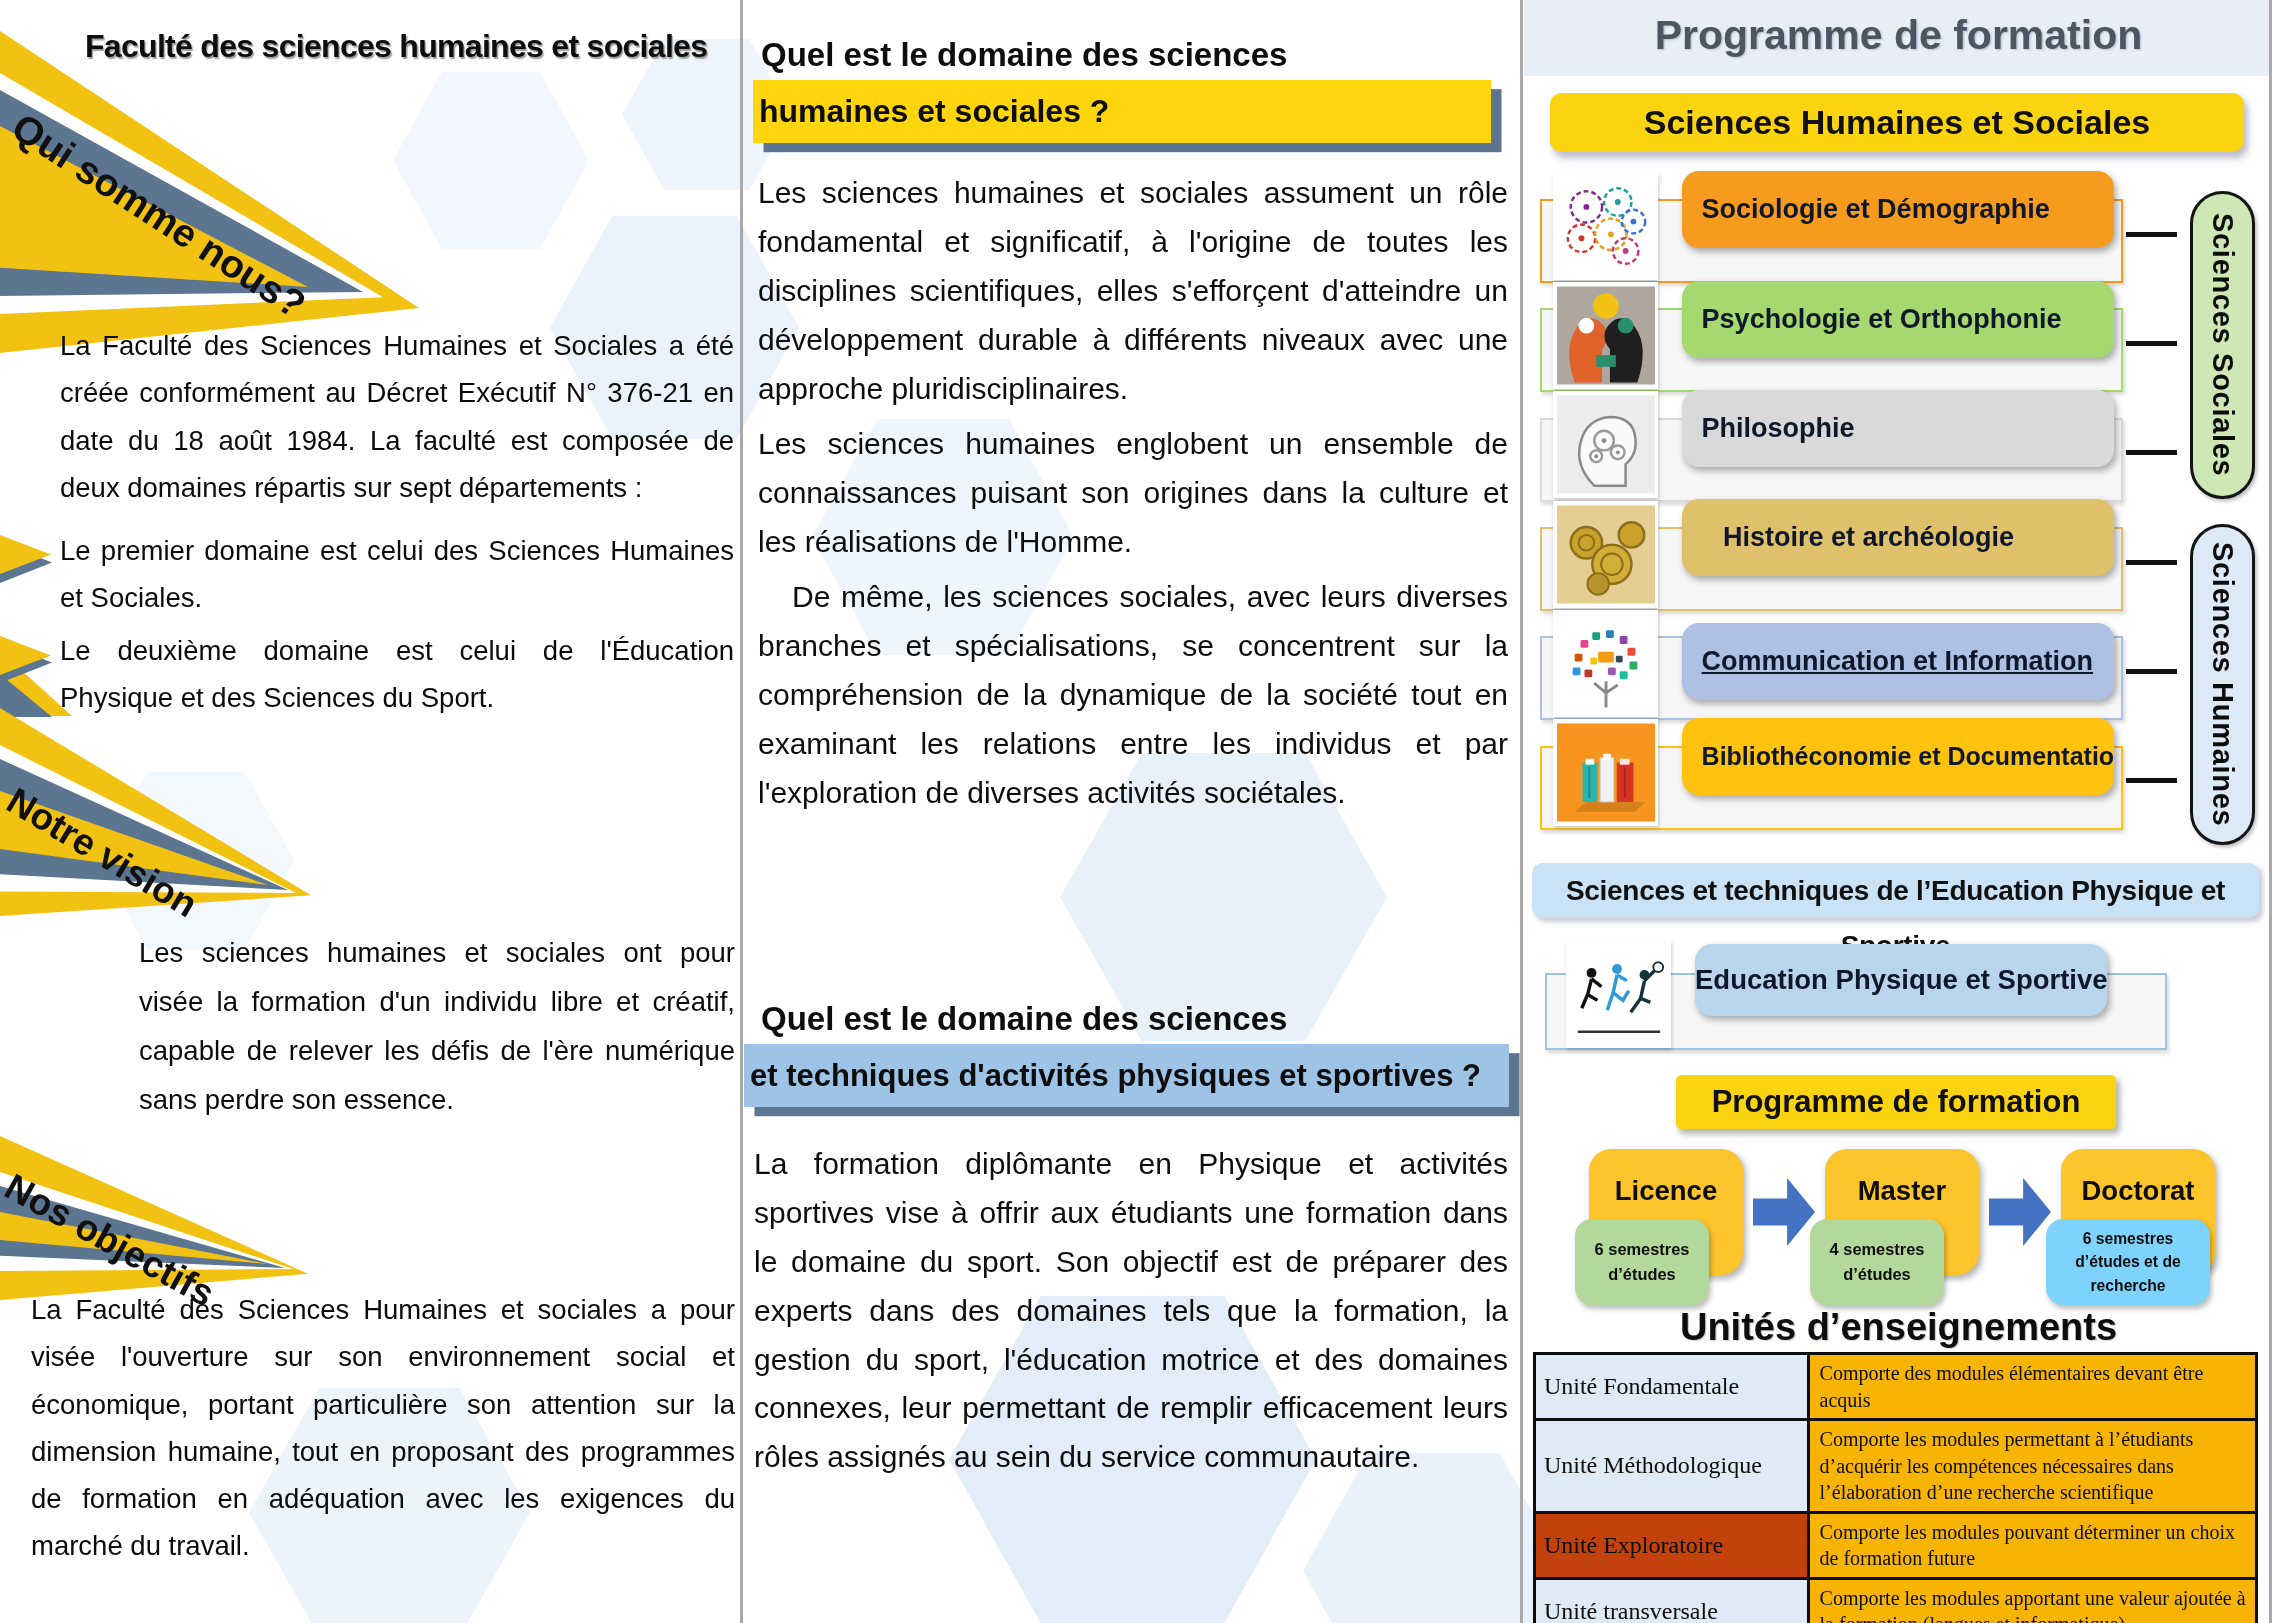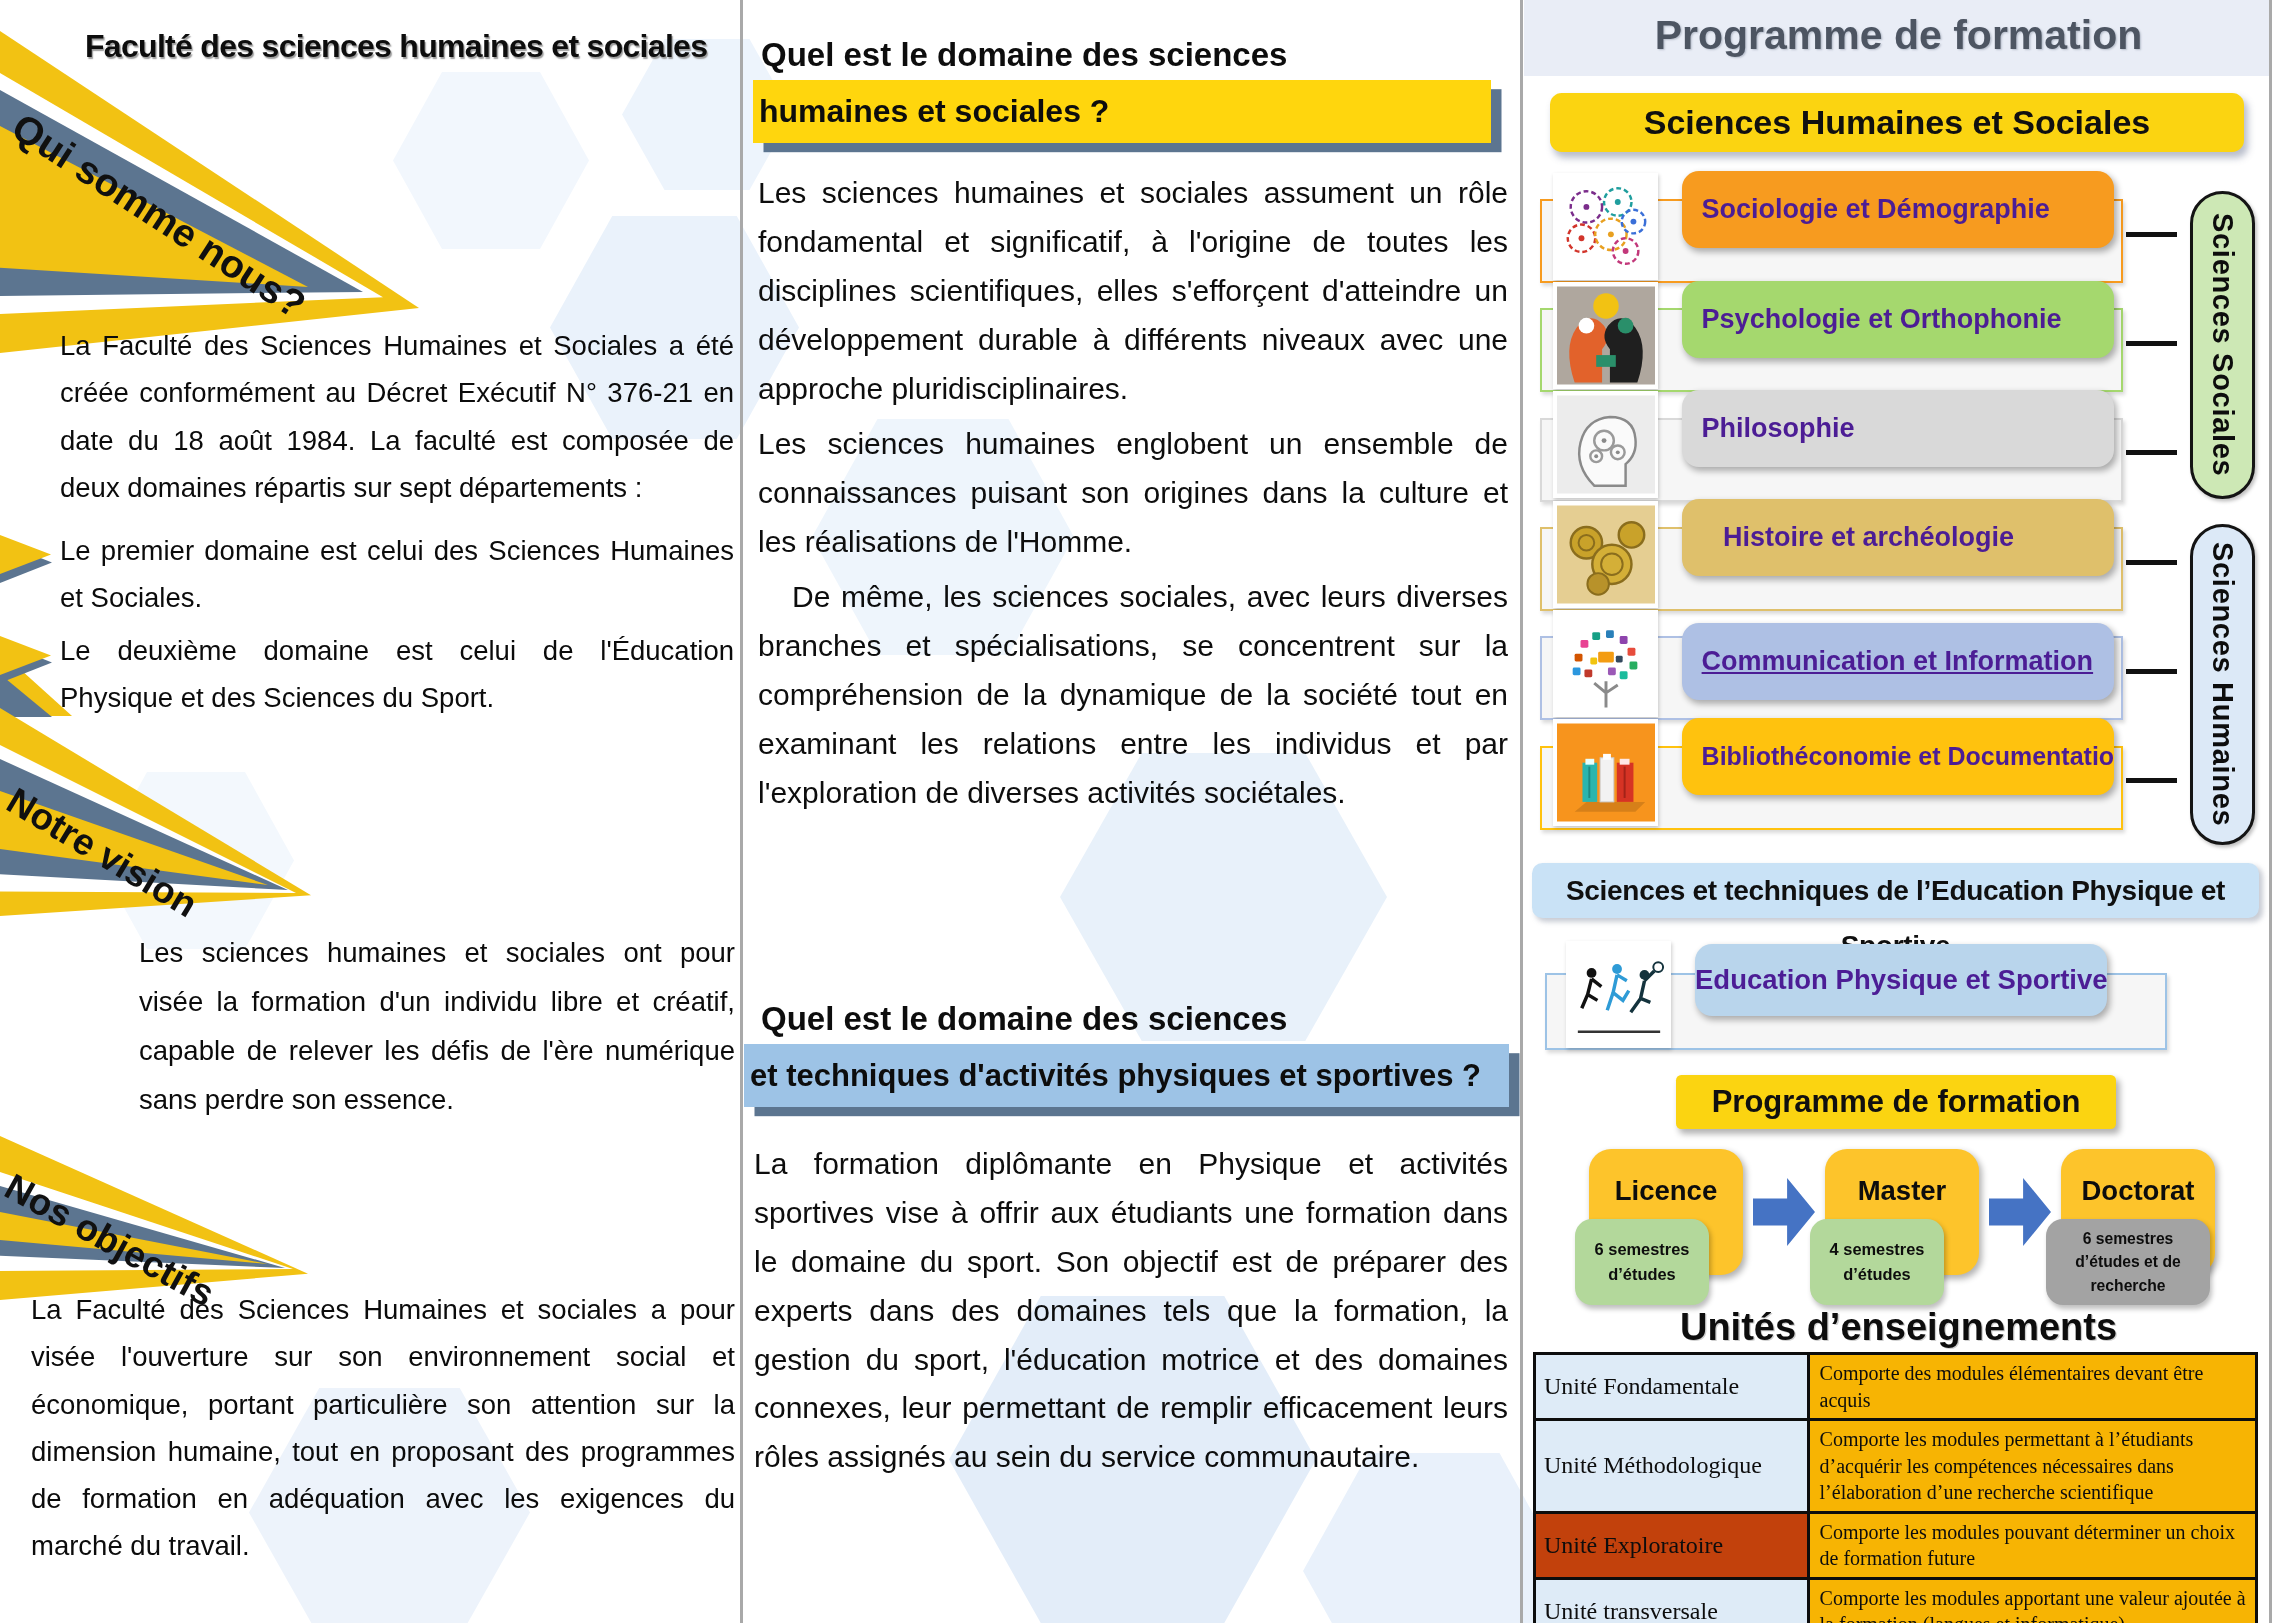--- a/index.html
+++ b/index.html
@@ -33,21 +33,21 @@
   .r-headband { position:absolute; left:1524px; top:0; width:749px; height:76px; background:#e9edf6; z-index:1; }
   .r-headtitle { position:absolute; left:1524px; top:11.8px; width:749px; text-align:center; font-size:41px; font-weight:bold;
                  color:#4d5562; text-shadow:1.3px 1.3px 2px #b8bfcc; z-index:2; }
   .banner { position:absolute; z-index:3; text-align:center; font-weight:bold; color:#101010; }
   .dept-panel { position:absolute; width:583px; height:84px; background:#f6f6f6; border:2.6px solid #ccc; z-index:1;
                 box-shadow:2px 2.6px 3.9px rgba(0,0,0,.15); }
   .dept-icon { position:absolute; width:105px; height:107px; background:#fff; z-index:2; box-shadow:1.3px 2px 3.9px rgba(0,0,0,.2);
                display:flex; align-items:center; justify-content:center; }
   .dept-icon svg { width:98px; height:101px; }
   .dept-btn { position:absolute; width:432px; height:77px; border-radius:17px; z-index:3;
-              font-size:27px; font-weight:bold; line-height:77px; padding-left:19.6px; color:#4c1d95;
+              font-size:27px; font-weight:bold; line-height:77px; padding-left:19.6px; color:#0f172a;
               box-shadow:2.6px 3.9px 5.9px rgba(0,0,0,.3); white-space:nowrap; overflow:hidden; }
   .connector { position:absolute; width:51px; height:4.6px; background:#111; z-index:2; }
   .group-label { position:absolute; width:65px; border:3.3px solid #141414; border-radius:33px; z-index:3;
                  display:flex; align-items:center; justify-content:center;
                  writing-mode:vertical-rl; font-size:29px; font-weight:bold; letter-spacing:0.7px;
                  box-shadow:2px 2.6px 3.9px rgba(0,0,0,.25); }
   .degree-box { position:absolute; width:154px; height:126px; border-radius:22px; z-index:2; text-align:center;
                 font-size:27.5px; font-weight:bold; padding-top:26px; box-shadow:2.6px 3.9px 6.5px rgba(0,0,0,.3); }
   .degree-sub { position:absolute; height:86px; border-radius:17px; z-index:3; display:flex; align-items:center;
                 justify-content:center; text-align:center; font-size:16.4px; font-weight:bold; line-height:1.5;
@@ -271,21 +271,21 @@
 
   <div class="degree-box" style="left: 1589px; top: 1149px; background: rgb(253, 196, 43);">Licence</div>
   <div class="degree-sub" style="left: 1575px; top: 1219px; width: 134px; background: rgb(179, 216, 155);">6 semestres d’études</div>
   <div class="flow-arrow" style="left: 1753px; top: 1178px; background: rgb(69, 115, 196);"></div>
 
   <div class="degree-box" style="left: 1825px; top: 1149px; background: rgb(253, 196, 43);">Master</div>
   <div class="degree-sub" style="left: 1810px; top: 1219px; width: 134px; background: rgb(179, 216, 155);">4 semestres d’études</div>
   <div class="flow-arrow" style="left: 1989px; top: 1178px; background: rgb(69, 115, 196);"></div>
 
   <div class="degree-box" style="left: 2061px; top: 1149px; background: rgb(253, 196, 43);">Doctorat</div>
-  <div class="degree-sub" style="left: 2046px; top: 1219px; width: 164px; font-size: 15.7px; background: #a3a3a3;">6 semestres d’études et de recherche</div>
+  <div class="degree-sub" style="left: 2046px; top: 1219px; width: 164px; font-size: 15.7px; background: #7dd3fc;">6 semestres d’études et de recherche</div>
 
   <div class="units-title">Unités d’enseignements</div>
   <table class="units">
     <tbody>
       <tr>
         <td class="ucell-name" style="background: rgb(222, 235, 247);">Unité Fondamentale</td>
         <td class="ucell-desc" style="background: rgb(247, 180, 3);">Comporte des modules élémentaires devant être acquis</td>
       </tr>
       <tr>
         <td class="ucell-name" style="background: rgb(222, 235, 247);">Unité Méthodologique</td>

